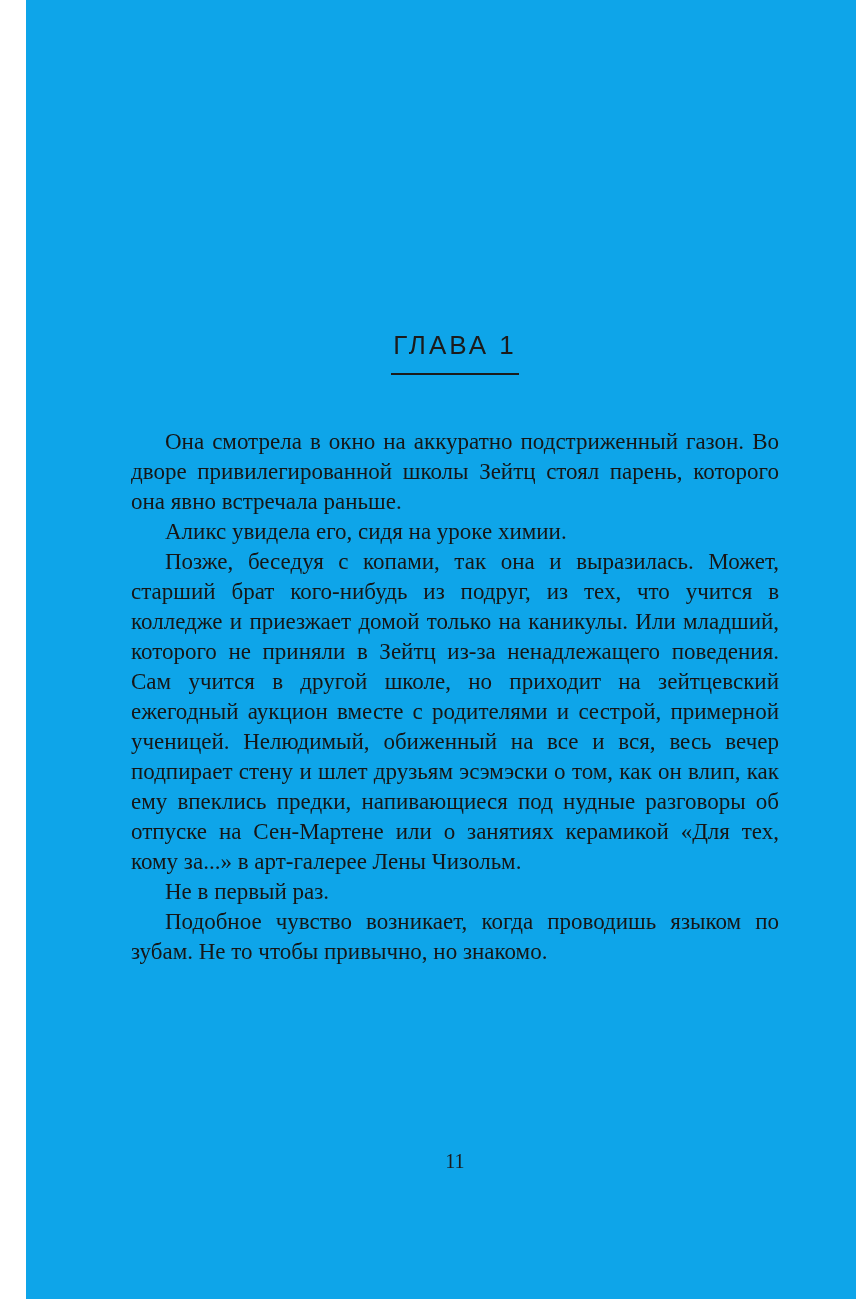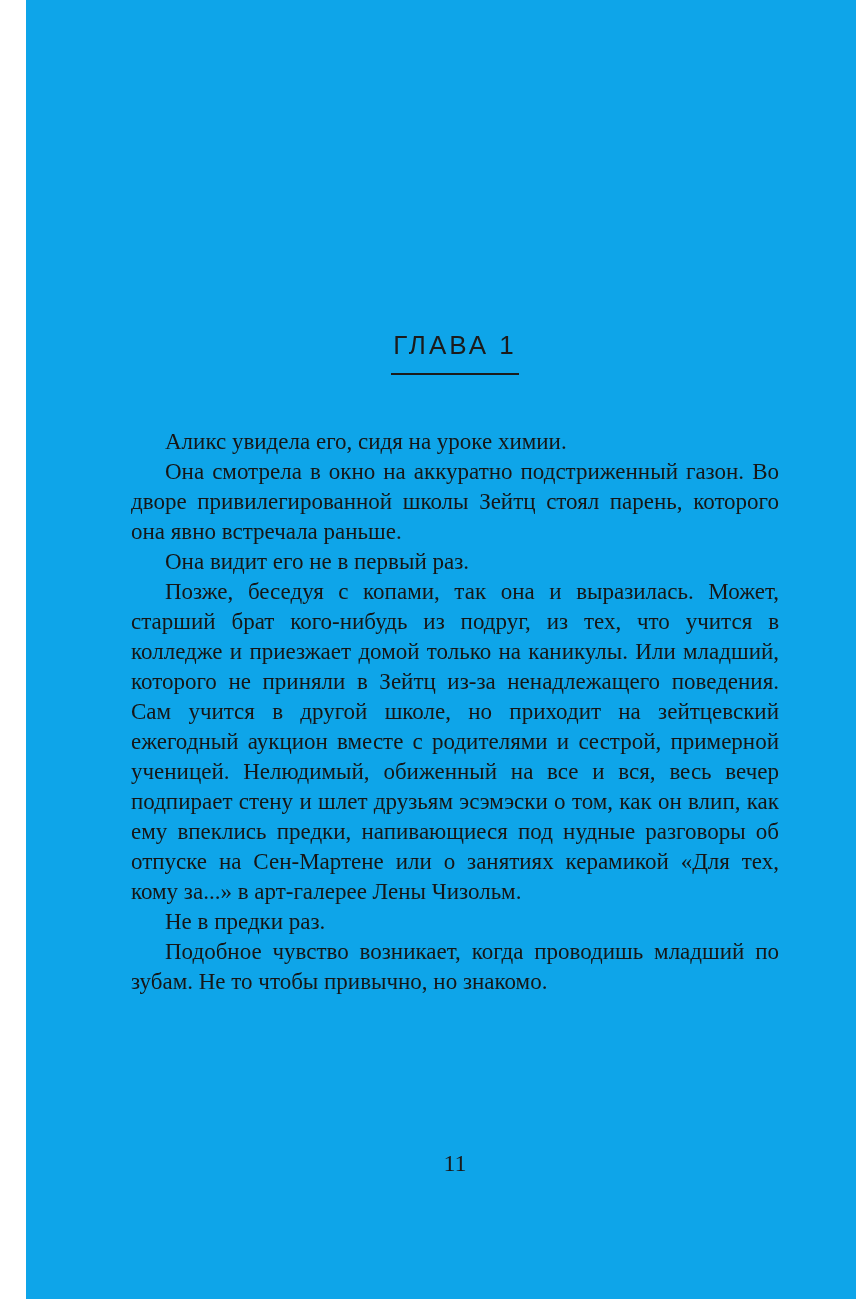--- a/index.html
+++ b/index.html
@@ -52,36 +52,35 @@
   .body-text p {
     margin: 0;
     text-indent: 34px;
   }
   .page-number {
     position: absolute;
     left: 105px;
     width: 648px;
     top: 1150px;
     text-align: center;
-    font-size: 24px;
+    font-size: 20px;
     color: #1b1b1b;
   }
 </style>
 </head>
 <body>
 
 <div class="page">
   <div class="content">
     <div class="heading-wrap">
       <div class="heading-text">ГЛАВА 1</div>
       <div class="heading-rule"></div>
     </div>
     <div class="body-text" id="body-text">
+        <p>Она смотрела в окно на аккуратно подстриженный газон. Во дворе привилегированной школы Зейтц стоял парень, которого она явно встречала раньше.</p>
         <p>Аликс увидела его, сидя на уроке химии.</p>
-        <p>Она смотрела в окно на аккуратно подстриженный газон. Во дворе привилегированной школы Зейтц стоял парень, которого она явно встречала раньше.</p>
-        <p>Она видит его не в первый раз.</p>
         <p>Позже, беседуя с копами, так она и выразилась. Может, старший брат кого-нибудь из подруг, из тех, что учится в колледже и приезжает домой только на каникулы. Или младший, которого не приняли в Зейтц из-за ненадлежащего поведения. Сам учится в другой школе, но приходит на зейтцевский ежегодный аукцион вместе с родителями и сестрой, примерной ученицей. Нелюдимый, обиженный на все и вся, весь вечер подпирает стену и шлет друзьям эсэмэски о том, как он влип, как ему впеклись предки, напивающиеся под нудные разговоры об отпуске на Сен-Мартене или о занятиях керамикой «Для тех, кому за...» в арт-галерее Лены Чизольм.</p>
-        <p>Не в предки раз.</p>
-        <p>Подобное чувство возникает, когда проводишь младший по зубам. Не то чтобы привычно, но знакомо.</p>
+        <p>Не в первый раз.</p>
+        <p>Подобное чувство возникает, когда проводишь языком по зубам. Не то чтобы привычно, но знакомо.</p>
       </div>
   </div>
   <div class="page-number">11</div>
 </div>
 
 </body></html>

